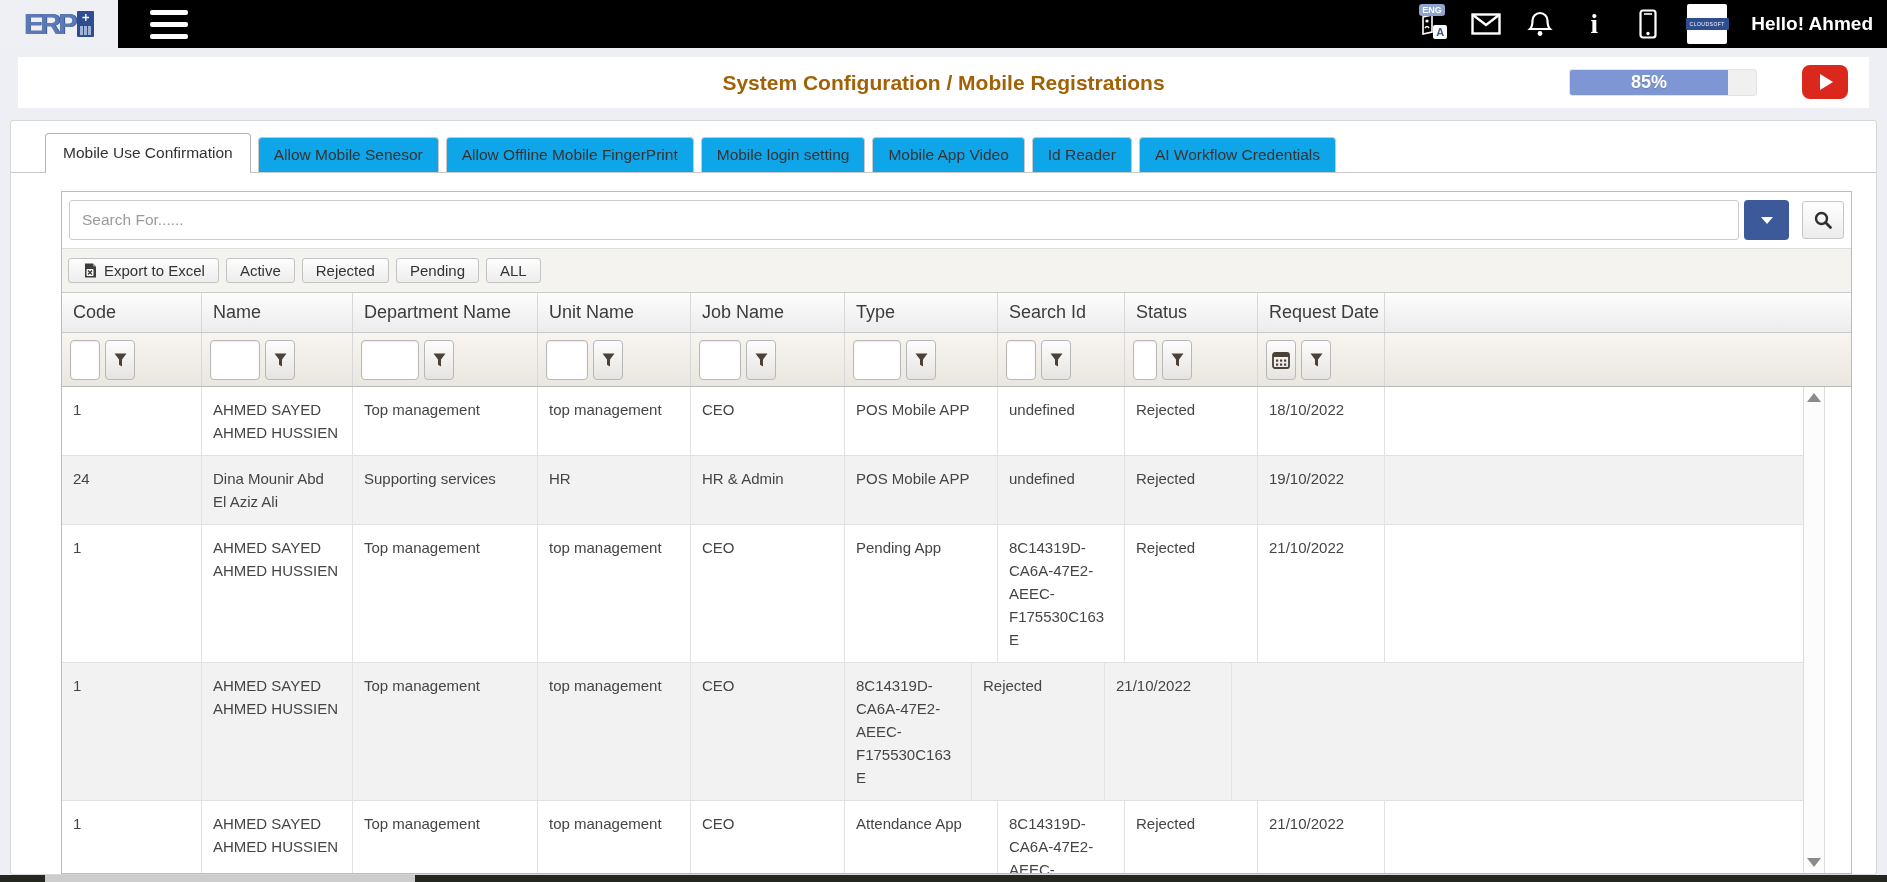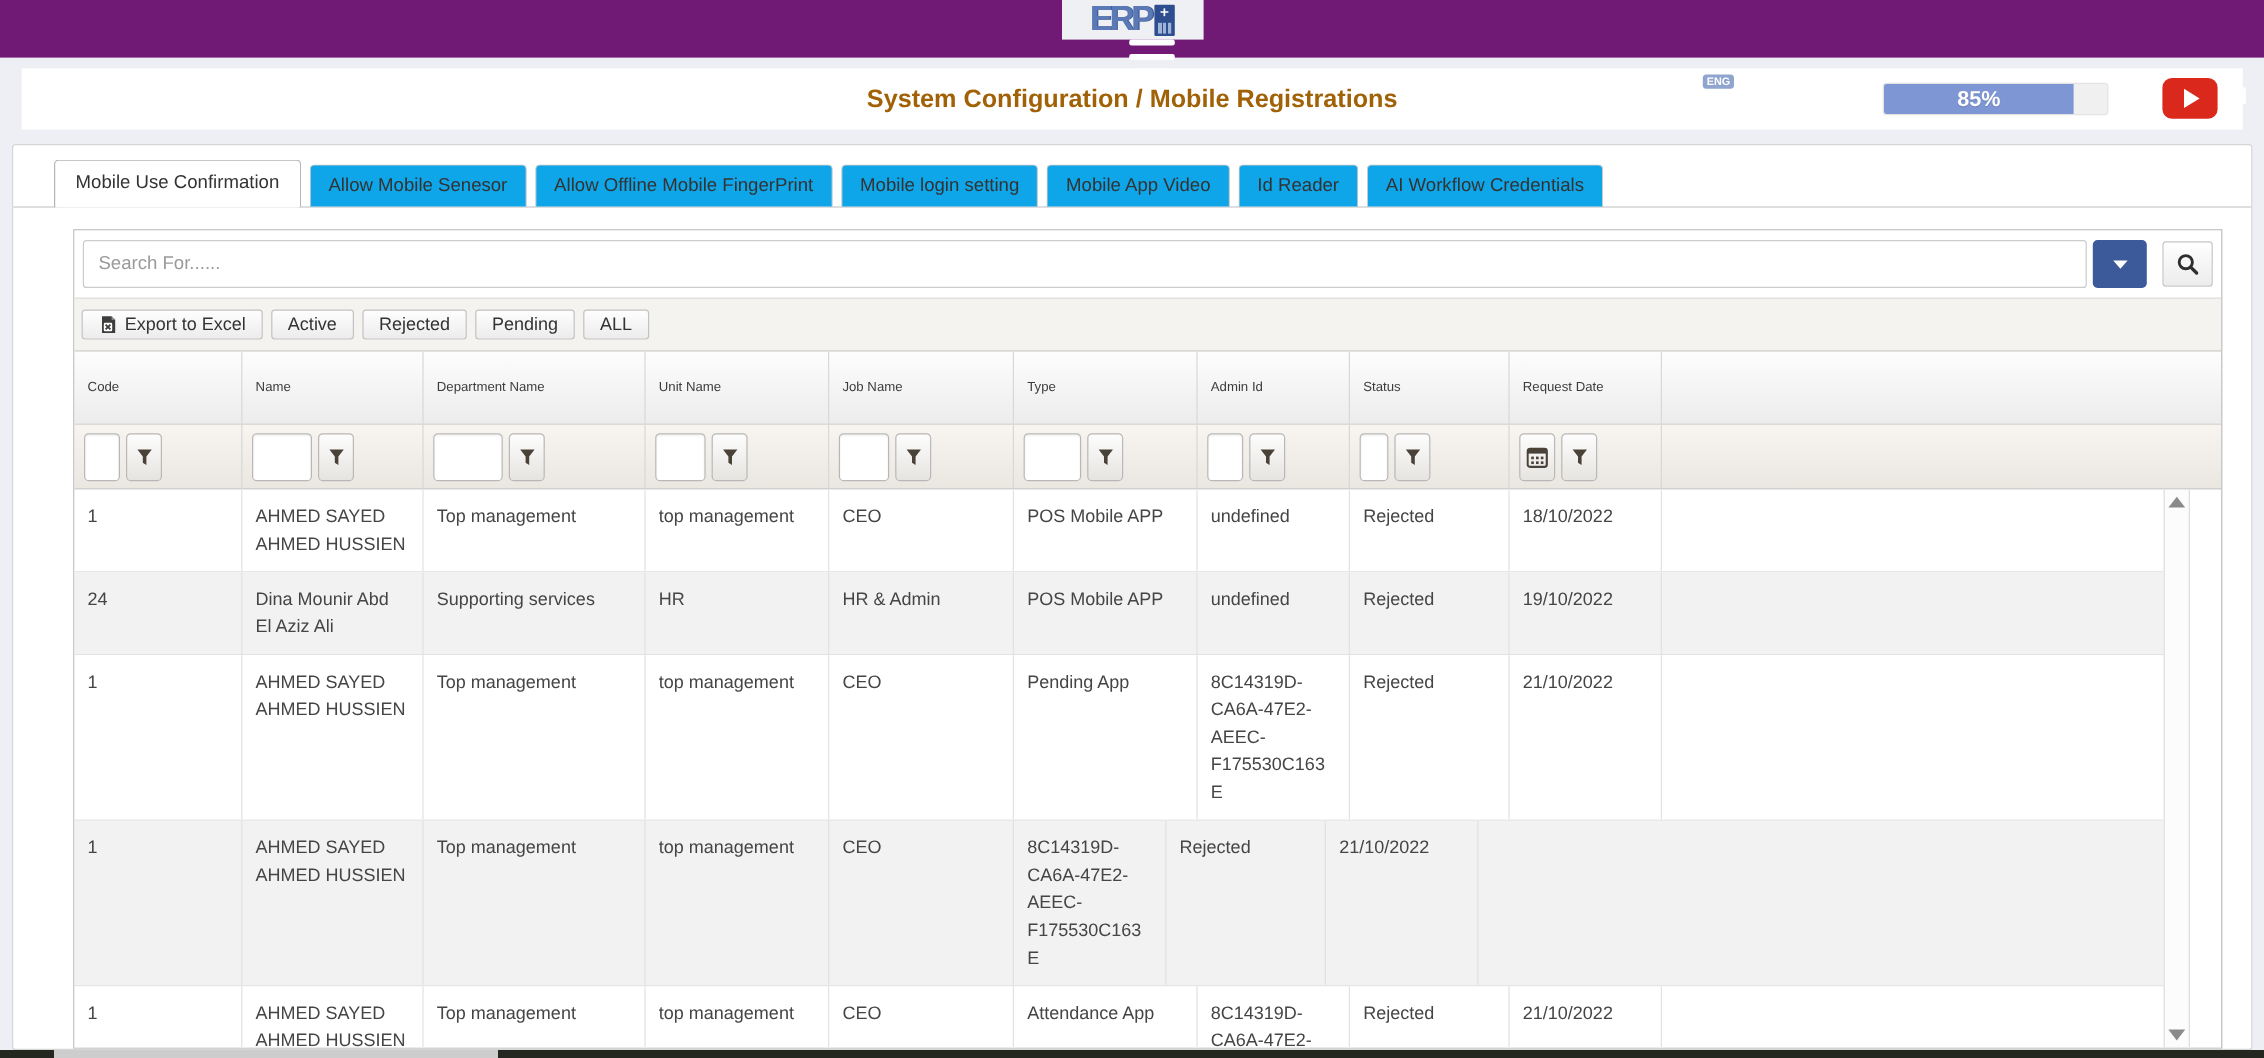--- a/index.html
+++ b/index.html
@@ -75,21 +75,21 @@
 
   .actions { display:flex; gap:7px; padding:9px 6px; background:#f5f3ef;
     border-top:1px solid #ddd; border-bottom:1px solid #c9c9c9; }
   .abtn { display:flex; align-items:center; gap:6px; padding:3px 13px;
     background:linear-gradient(#fefefe,#ececec); border:1px solid #c3c3c3; border-radius:3px;
     font-size:15px; color:#333; cursor:pointer; font-family:"Liberation Sans",sans-serif; }
 
   
   .grid { flex:1; display:flex; flex-direction:column; overflow:hidden; }
   .hdr { display:flex; background:linear-gradient(#fdfdfd,#ececec); border-bottom:1px solid #c9c9c9; }
-  .hcell { padding:24px 11px; font-size:11px; color:#3c3c3c; border-right:1px solid #d8d8d8;
+  .hcell { padding:9px 11px; font-size:18px; color:#3c3c3c; border-right:1px solid #d8d8d8;
     flex-shrink:0; cursor:pointer; white-space:nowrap; }
   .hcell.grow { flex:1; border-right:none; }
   .filters { display:flex; height:54px; background:linear-gradient(#f8f5f1,#eae6e0);
     border-bottom:1px solid #b8b8b8; }
   .fcell { display:flex; align-items:center; gap:5px; padding-left:8px;
     border-right:1px solid #d8d8d8; flex-shrink:0; }
   .fcell.grow { flex:1; border-right:none; }
   .finput { height:40px; border:1px solid #b8b8b8; border-radius:4px; background:#fff;
     box-shadow:inset 0 1px 2px rgba(0,0,0,.08); }
   .fbtn { width:30px; height:40px; background:linear-gradient(#fdfdfd,#e6e4e0);
@@ -113,21 +113,21 @@
 
   
   .hscroll { position:absolute; bottom:0; left:0; width:100%; height:7px; background:#24271f; }
   .hthumb { position:absolute; left:45px; top:0; width:370px; height:7px; background:#cdcdcd; cursor:pointer; }
 
   svg { display:block; }
 </style>
 </head>
 <body>
 
-<div class="navbar" style="background: #701a75; flex-direction: column;">
+<div class="navbar" style="background: #000000;">
   <div class="logo-block">
     <span class="logo-text">ERP</span>
     <span class="logo-bldg"></span>
   </div>
   <button class="hamburger">
     <span></span>
       <span></span>
       <span></span>
   </button>
   <div class="nav-right">
@@ -228,21 +228,21 @@
         </button>
       </div>
     <div class="grid">
       <div class="hdr" id="hdr">
           <div class="hcell" style="width: 140px;">Code</div>
           <div class="hcell" style="width: 151px;">Name</div>
           <div class="hcell" style="width: 185px;">Department Name</div>
           <div class="hcell" style="width: 153px;">Unit Name</div>
           <div class="hcell" style="width: 154px;">Job Name</div>
           <div class="hcell" style="width: 153px;">Type</div>
-          <div class="hcell" style="width: 127px;">Admin Id</div>
+          <div class="hcell" style="width: 127px;">Search Id</div>
           <div class="hcell" style="width: 133px;">Status</div>
           <div class="hcell" style="width: 127px;">Request Date</div>
           <div class="hcell grow"></div>
         </div>
       <div class="filters" id="filters">
           <div class="fcell" style="width: 140px;">
             <input class="finput" style="width: 30px;">
             <button class="fbtn">
               <svg width="13" height="14" viewBox="0 0 13 14">
                 <path d="M0.5 0.5h12L8 6.5v7l-3-1.8v-5.2z" fill="#4a4238"></path>

